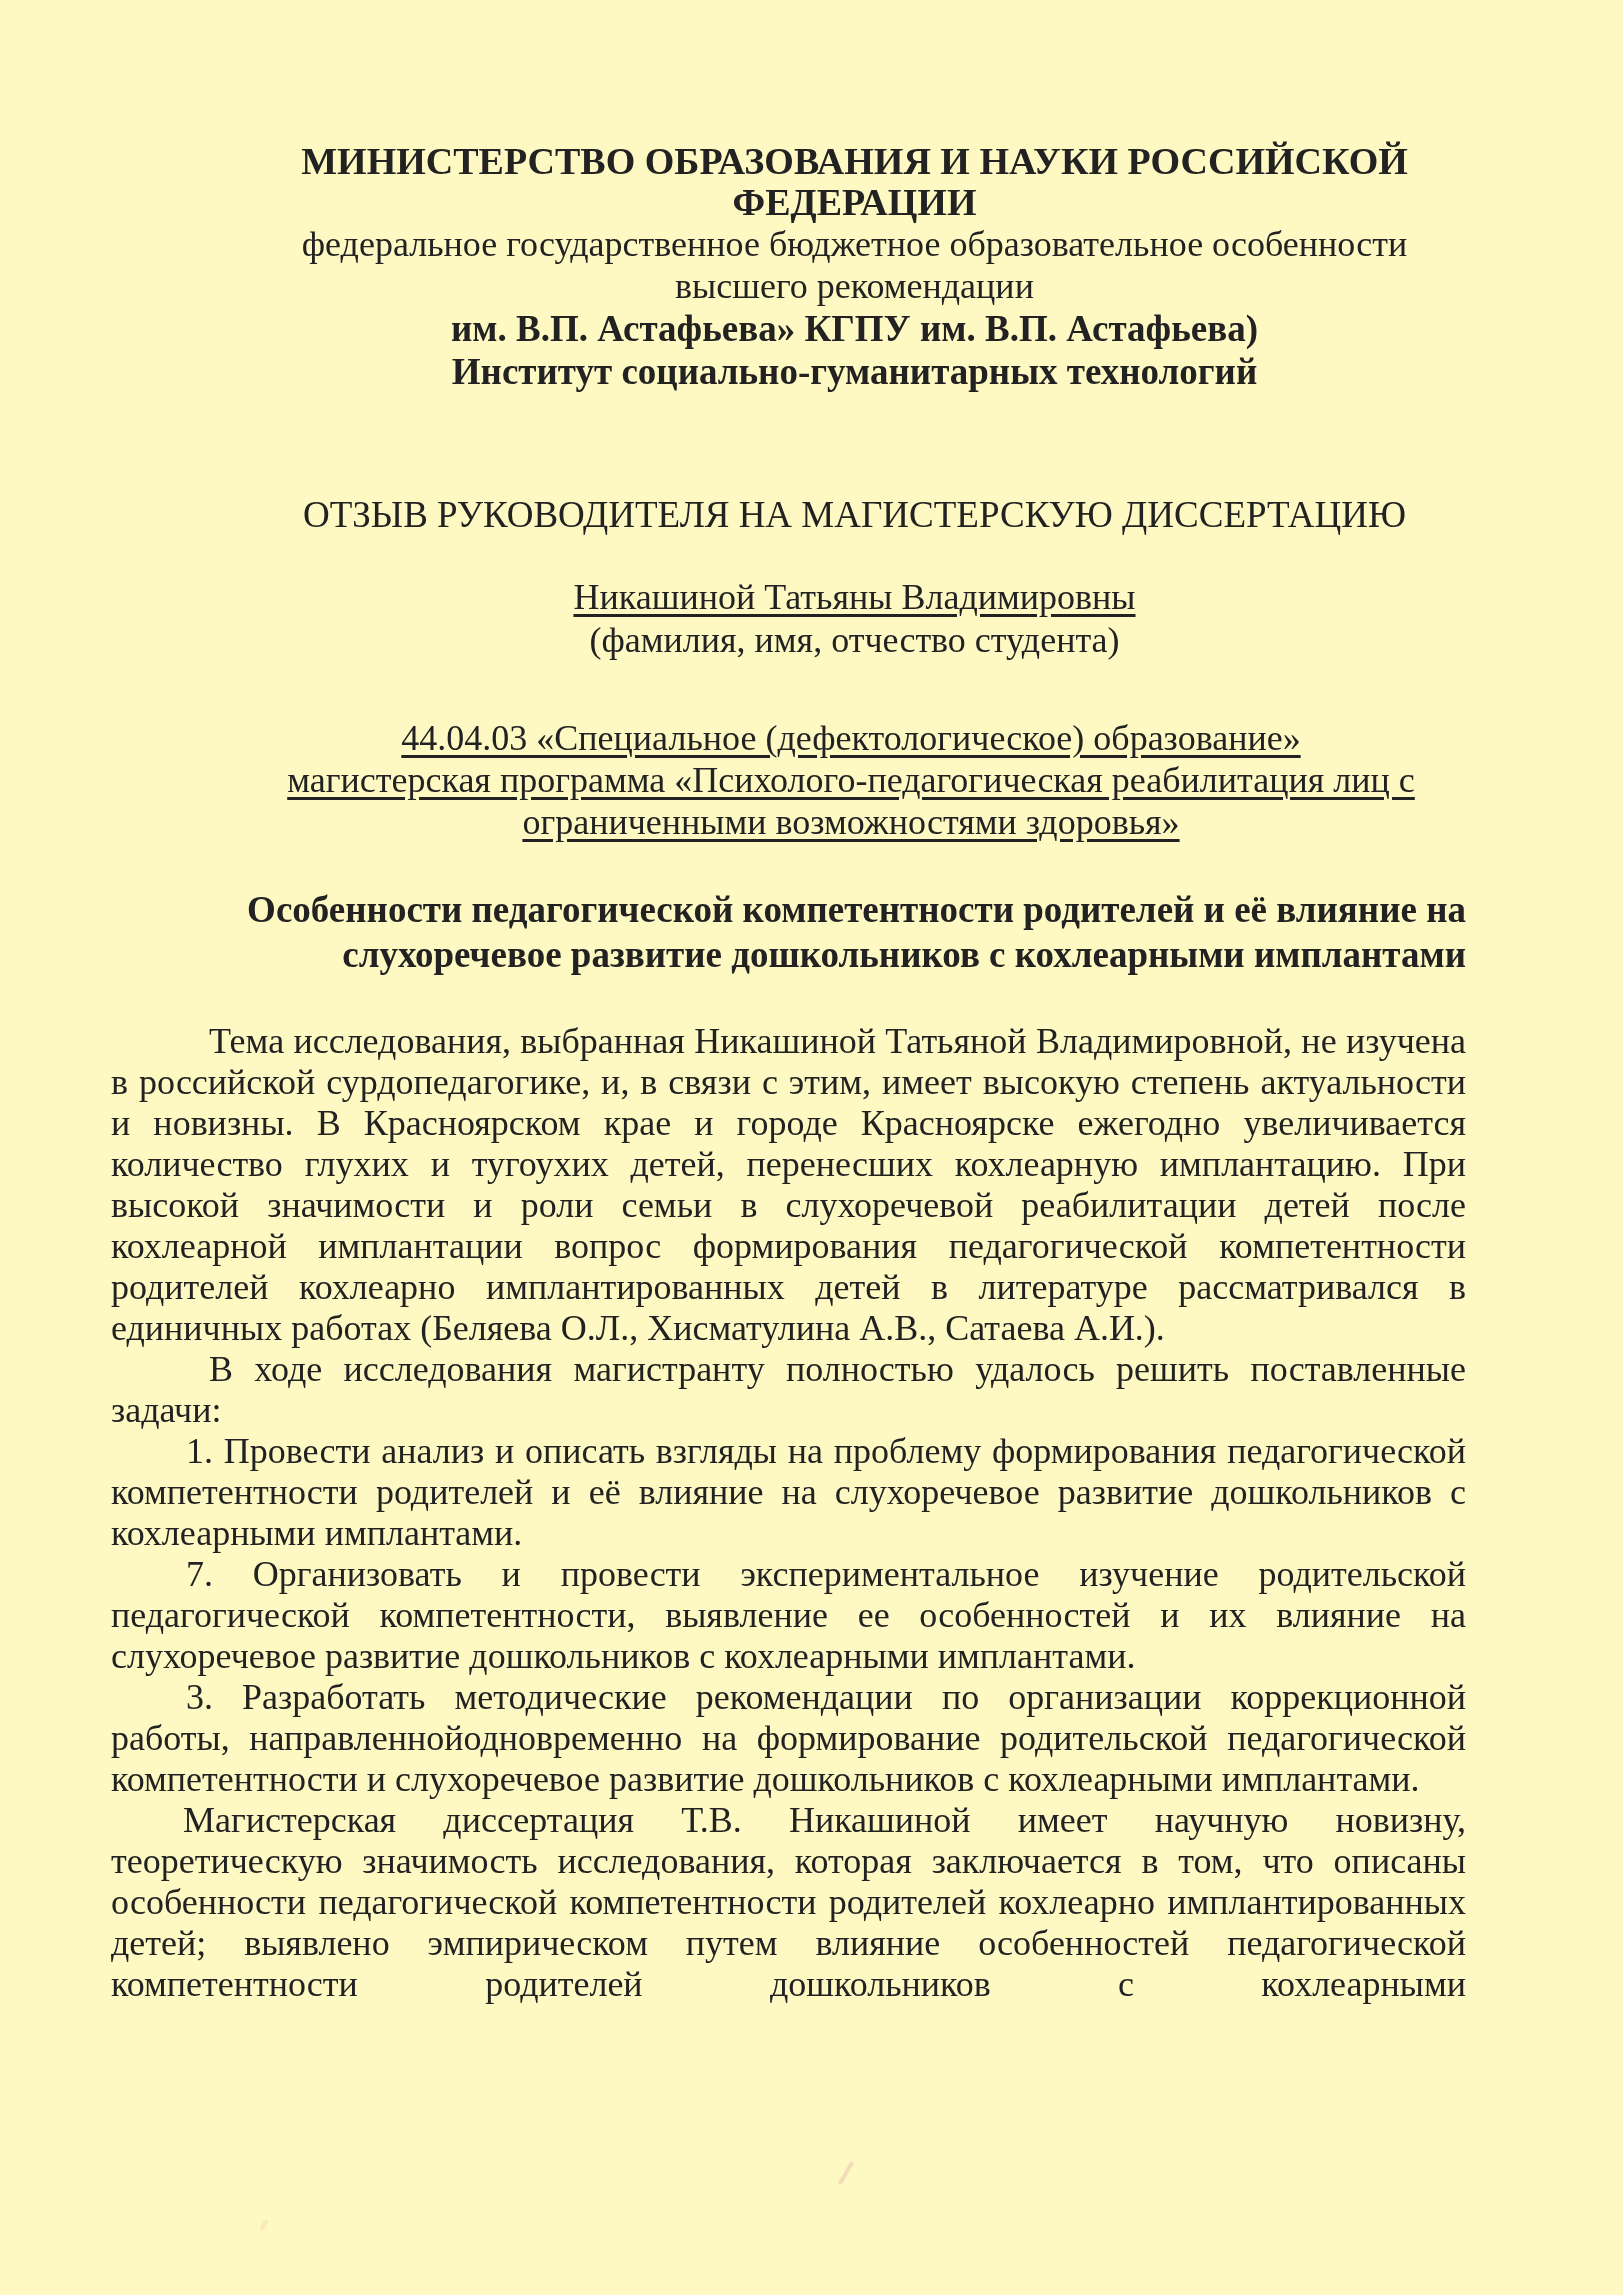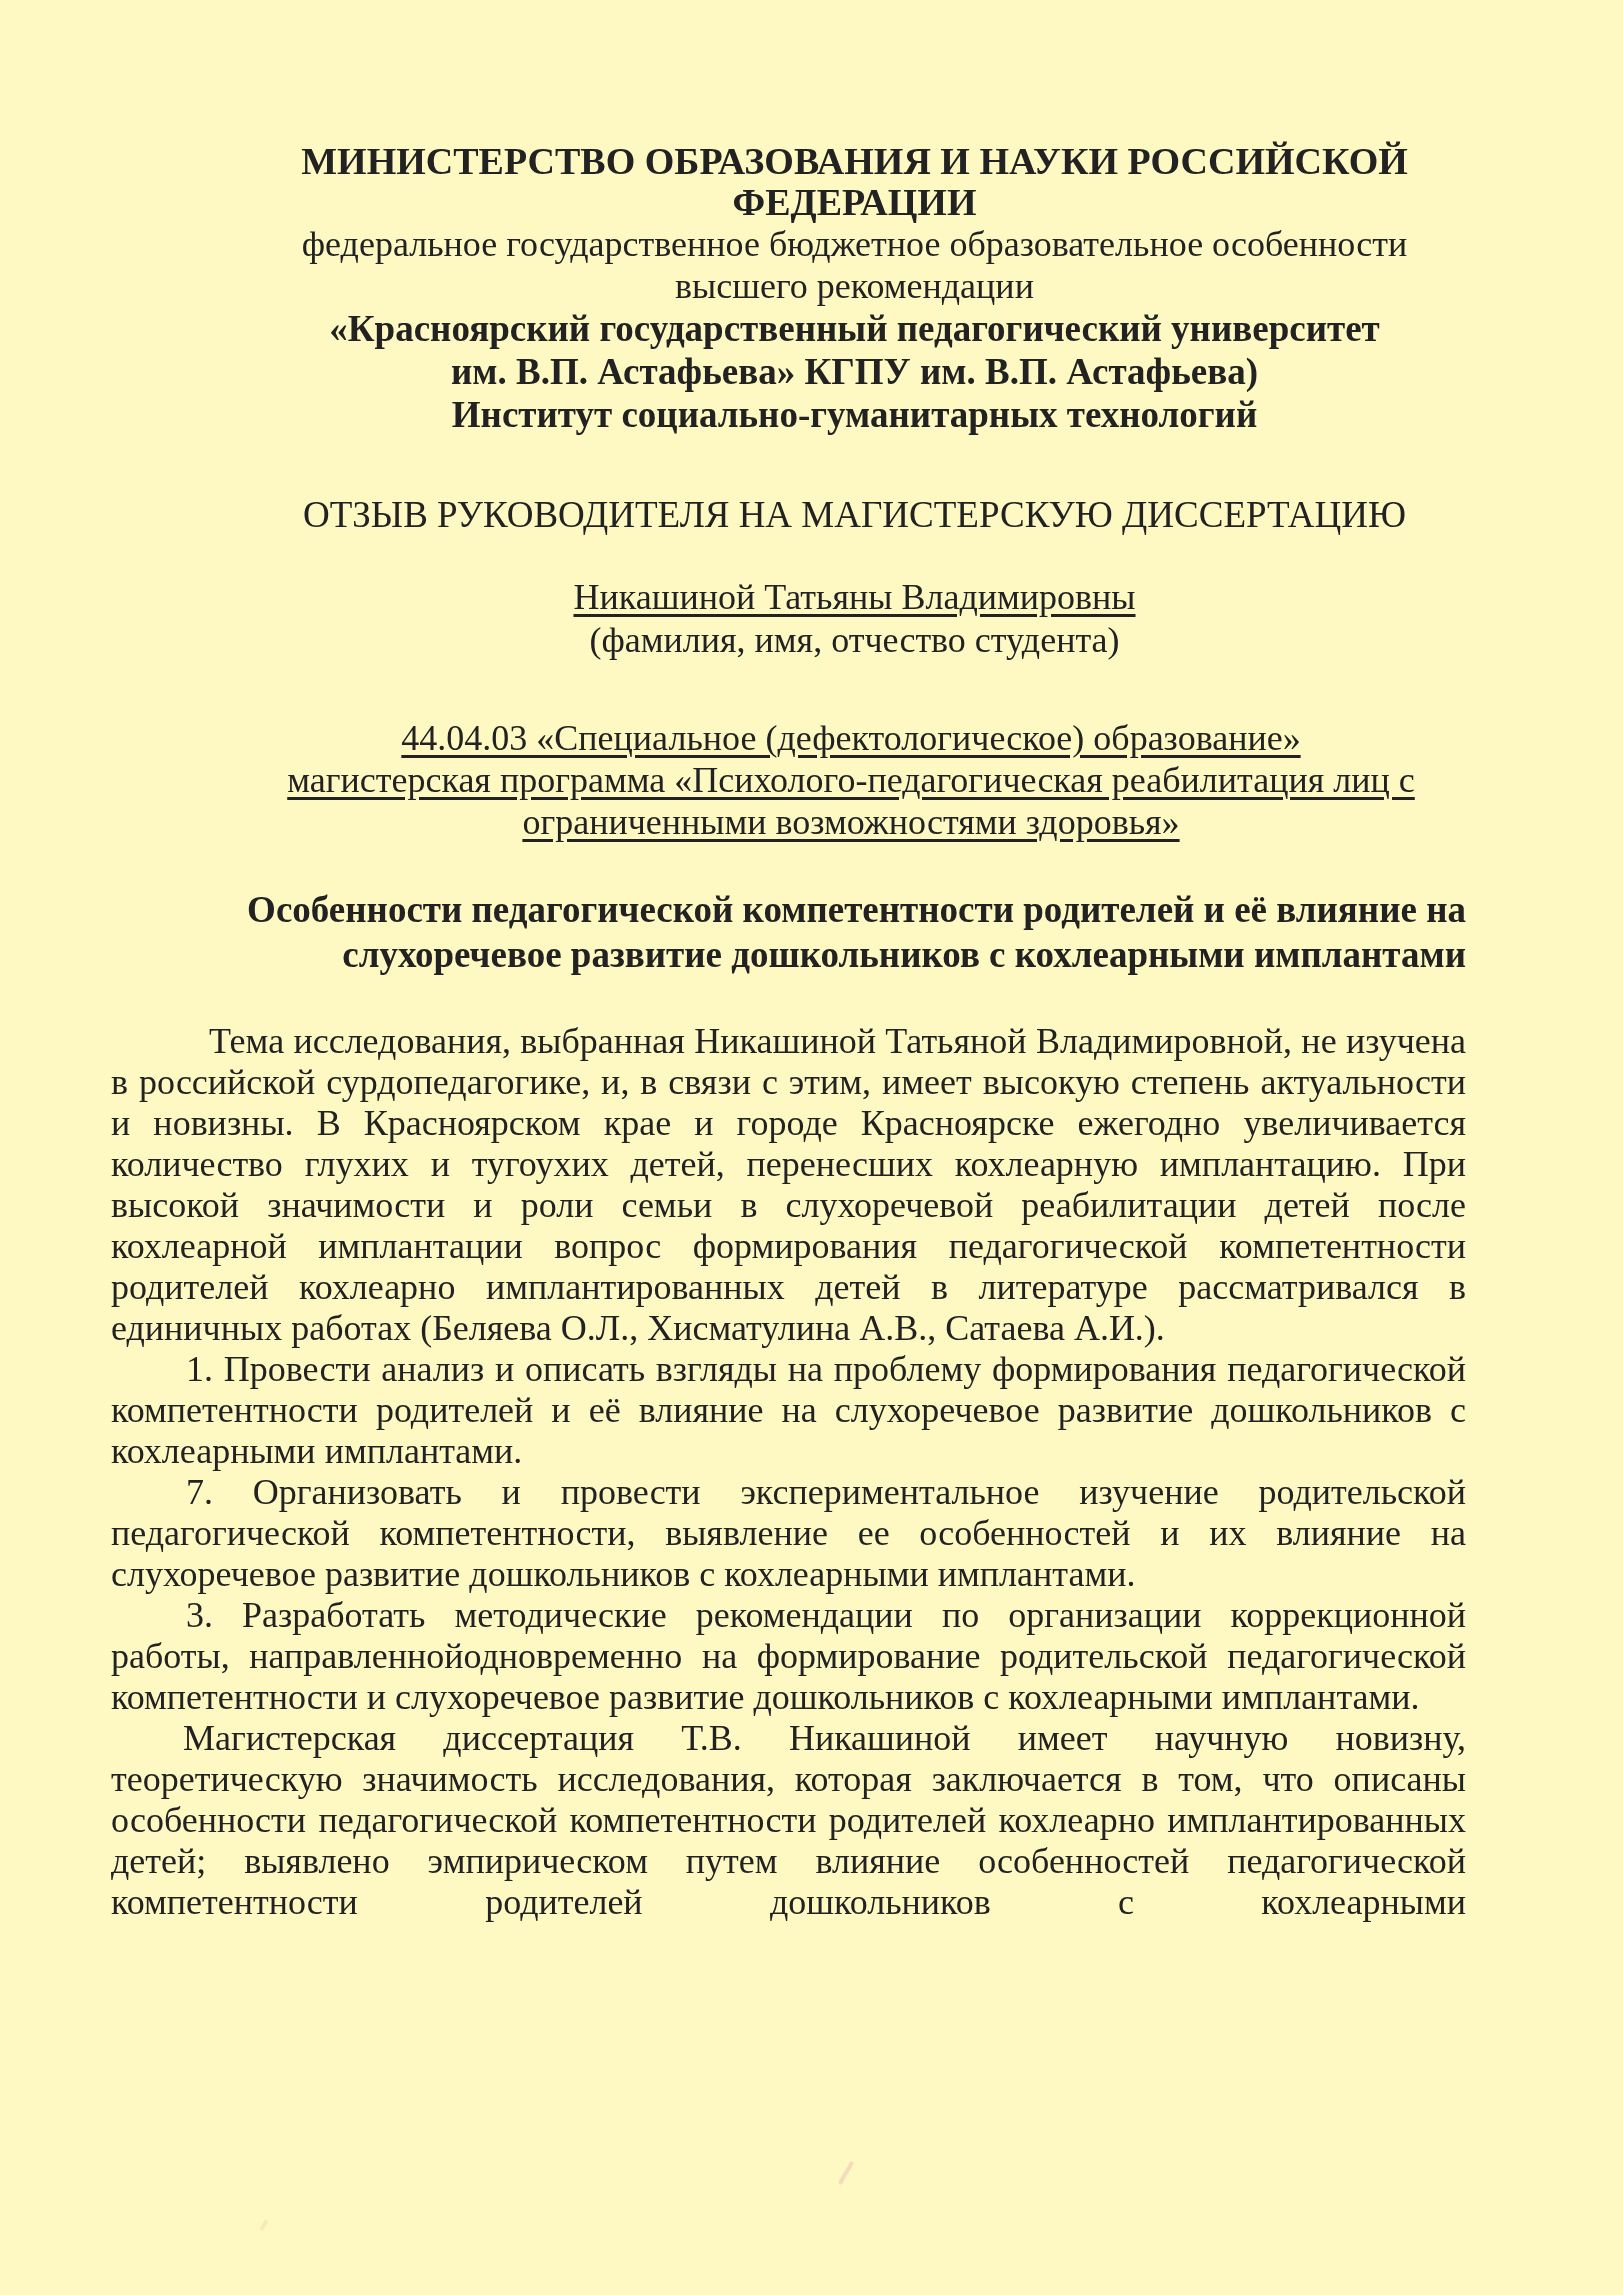--- a/index.html
+++ b/index.html
@@ -134,21 +134,20 @@
 </head>
 <body>
 
 <div class="page">
 
   <div class="header-block">
     <p class="ministry">МИНИСТЕРСТВО ОБРАЗОВАНИЯ И НАУКИ РОССИЙСКОЙ</p>
     <p class="ministry">ФЕДЕРАЦИИ</p>
     <p class="line-regular">федеральное государственное бюджетное образовательное особенности</p>
     <p class="line-regular">высшего рекомендации</p>
-    <p class="line-bold">«Красноярский государственный педагогический университет</p>
     <p class="line-bold"><span>им. В.П. Астафьева»</span><span style="font-weight:bold"> КГПУ им. В.П. Астафьева)</span></p>
     <p class="line-bold">Институт социально-гуманитарных технологий</p>
   </div>
 
   <p class="doc-title">ОТЗЫВ РУКОВОДИТЕЛЯ НА МАГИСТЕРСКУЮ ДИССЕРТАЦИЮ</p>
 
   <div class="student-block">
     <div><span class="student-name">Никашиной Татьяны Владимировны</span></div>
     <div class="student-caption">(фамилия, имя, отчество студента)</div>
   </div>
@@ -159,20 +158,21 @@
     <p class="program-line">ограниченными возможностями здоровья»</p>
   </div>
 
   <div class="thesis-title">
     <div>Особенности педагогической компетентности родителей и её влияние на</div>
     <div>слухоречевое развитие дошкольников с кохлеарными имплантами</div>
   </div>
 
   <div class="body-text">
     <p>Тема исследования, выбранная Никашиной Татьяной Владимировной, не изучена в российской сурдопедагогике, и, в связи с этим, имеет высокую степень актуальности и новизны. В Красноярском крае и городе Красноярске ежегодно увеличивается количество глухих и тугоухих детей, перенесших кохлеарную имплантацию. При высокой значимости и роли семьи в слухоречевой реабилитации детей после кохлеарной имплантации вопрос формирования педагогической компетентности родителей кохлеарно имплантированных детей в литературе рассматривался в единичных работах (Беляева О.Л., Хисматулина А.В., Сатаева А.И.).</p>
+    <p>В ходе исследования магистранту полностью удалось решить поставленные задачи:</p>
     <p class="task">1. Провести анализ и описать взгляды на проблему формирования педагогической компетентности родителей и её влияние на слухоречевое развитие дошкольников с кохлеарными имплантами.</p>
     <p class="task">7. Организовать и провести экспериментальное изучение родительской педагогической компетентности, выявление ее особенностей и их влияние на слухоречевое развитие дошкольников с кохлеарными имплантами.</p>
     <p class="task">3. Разработать методические рекомендации по организации коррекционной работы, направленнойодновременно на формирование родительской педагогической компетентности и слухоречевое развитие дошкольников с кохлеарными имплантами.</p>
     <p class="indent-small last-line-justify">Магистерская диссертация Т.В. Никашиной имеет научную новизну, теоретическую значимость исследования, которая заключается в том, что описаны особенности педагогической компетентности родителей кохлеарно имплантированных детей; выявлено эмпирическом путем влияние особенностей педагогической компетентности родителей дошкольников с кохлеарными</p>
   </div>
 
   <div class="smudge" style="left:844px; top:2160px;"></div>
   <div class="smudge" style="left:262px; top:2219px; height:11.8px; opacity:0.6;"></div>
 </div>
 

